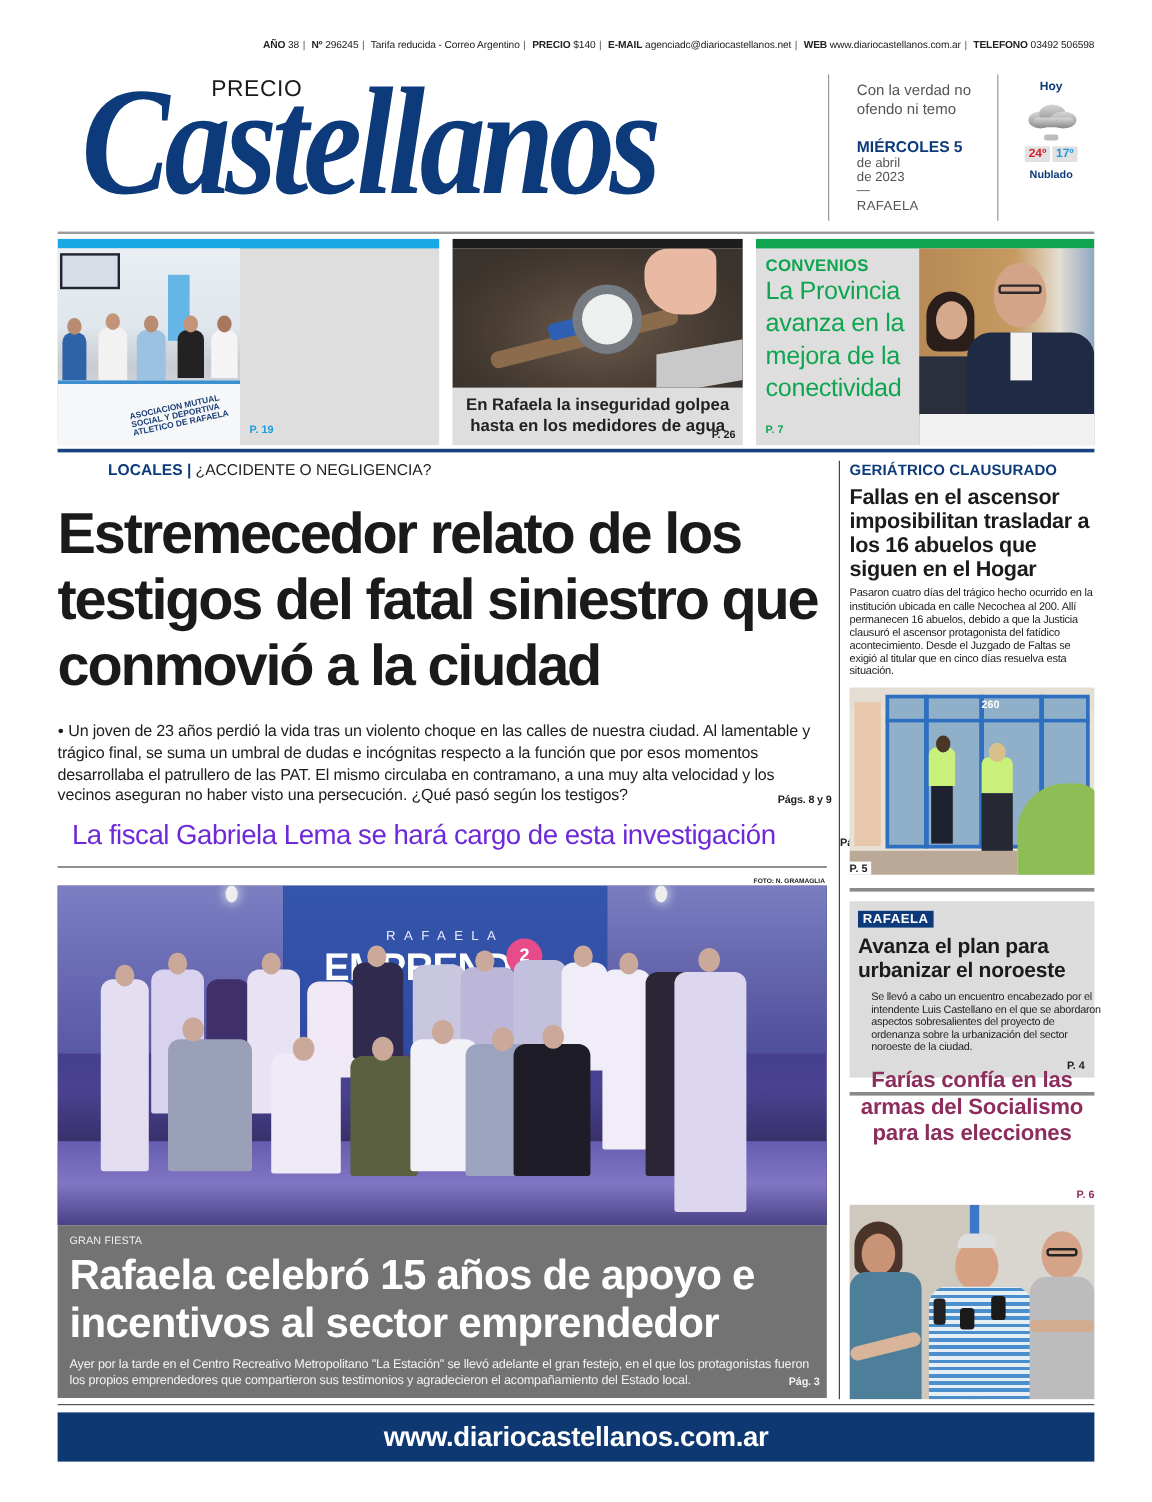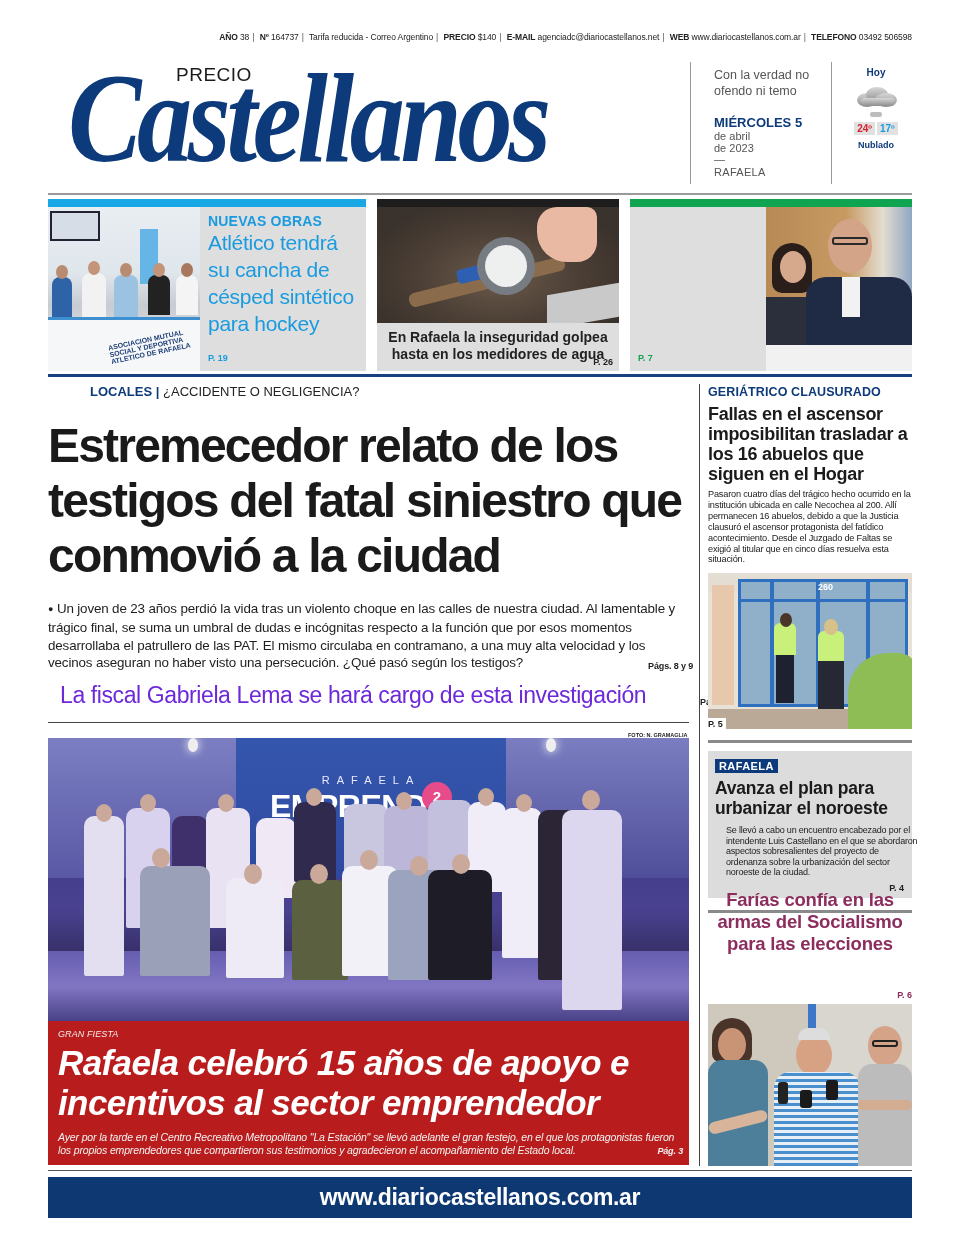--- a/index.html
+++ b/index.html
@@ -69,21 +69,21 @@
     .foto-credit { position: absolute; left: 628px; top: 732px; font-size: 5.5px; font-weight: 700; color: #222; }
     .bigphoto { position: absolute; left: 48px; top: 738px; width: 641px; height: 283px; overflow: hidden;
       background: linear-gradient(180deg, #2b2a6a 0%, #3e3a8a 35%, #4a4290 60%, #2c2652 85%, #221d3a 100%); }
     .stage-screen { position: absolute; left: 188px; top: 0; width: 270px; height: 140px;
       background: linear-gradient(180deg, #3556ad, #2e4aa0); }
     .stage-screen .r { position: absolute; left: 0; right: 0; top: 36px; text-align: center; font-size: 11px; letter-spacing: 7px; color: #e8eaff; }
     .stage-screen .e { position: absolute; left: 34px; top: 50px; font-size: 32px; font-weight: 700; color: #fff; letter-spacing: -0.5px; }
     .floor { position: absolute; left: 0; right: 0; bottom: 0; height: 70px; background: linear-gradient(180deg, #6b62b8, #8a7fd0 50%, #4e4690); opacity: 0.9; }
     .person { position: absolute; border-radius: 10px 10px 2px 2px; }
     .head-dot { position: absolute; border-radius: 50%; background: #caa89a; }
-    .bigcap { position: absolute; left: 48px; top: 1021px; width: 641px; height: 144px; background: #b91c1c; color: #fff; font-style: italic; }
+    .bigcap { position: absolute; left: 48px; top: 1021px; width: 641px; height: 144px; background: #737373; color: #fff; }
     .bigcap .kick { position: absolute; left: 10px; top: 8px; font-size: 9px; letter-spacing: 0.1px; color: #eee; }
     .bigcap .h { position: absolute; left: 10px; top: 22px; width: 630px; font-size: 35px; line-height: 40px; font-weight: 700; letter-spacing: -0.6px; }
     .bigcap .b { position: absolute; left: 10px; top: 110px; width: 625px; font-size: 10.5px; line-height: 13px; color: #f2f2f2; letter-spacing: -0.15px; }
     .bigcap .pg { font-size: 9px; font-weight: 700; float: right; margin-top: 1px; margin-left: 33px; }
 
     
     .col-vline { position: absolute; left: 699px; width: 1px; background: #444; }
     .side1-kicker { position: absolute; left: 708px; top: 385px; font-size: 12.5px; font-weight: 700; color: #0c3a7a; letter-spacing: 0.1px; }
     .side1-head { position: absolute; left: 708px; top: 404px; width: 210px; font-size: 18px; line-height: 20px; font-weight: 700; color: #1b1b1b; letter-spacing: -0.3px; }
     .side1-body { position: absolute; left: 708px; top: 489px; width: 205px; font-size: 9.2px; line-height: 10.9px; color: #222; letter-spacing: -0.2px; }
@@ -103,21 +103,21 @@
     .footer { position: absolute; left: 48px; top: 1177px; width: 864px; height: 41px; background: #0e3872;
       color: #fff; text-align: center; font-size: 23px; line-height: 41px; font-weight: 700; letter-spacing: -0.3px; }
   </style>
 </head>
 <body>
 
 <div class="topstrip">
   <b>AÑO</b>
   <span>38</span><span class="sep">|</span>
   <b>Nº</b>
-  <span>164737</span><span class="sep">|</span>
+  <span>296245</span><span class="sep">|</span>
   <span>Tarifa reducida - Correo Argentino</span><span class="sep">|</span>
   <b>PRECIO</b>
   <span>$140</span><span class="sep">|</span>
   <b>E-MAIL</b>
   <span>agenciadc@diariocastellanos.net</span><span class="sep">|</span>
   <b>WEB</b>
   <span>www.diariocastellanos.com.ar</span><span class="sep">|</span>
   <b>TELEFONO</b>
   <span>03492 506598</span>
 </div>
@@ -175,24 +175,20 @@
     <div style="position:absolute; left:100px; top:68px; width:22px; height:40px; background:#222; border-radius:8px 8px 0 0;"></div>
     <div style="position:absolute; left:128px; top:68px; width:22px; height:40px; background:#f4f4f4; border-radius:8px 8px 0 0;"></div>
     <div style="position:absolute; left:8px; top:58px; width:12px; height:14px; background:#b98c72; border-radius:50%;"></div>
     <div style="position:absolute; left:40px; top:54px; width:12px; height:14px; background:#c39478; border-radius:50%;"></div>
     <div style="position:absolute; left:72px; top:56px; width:12px; height:14px; background:#b98c72; border-radius:50%;"></div>
     <div style="position:absolute; left:105px; top:56px; width:12px; height:14px; background:#c39478; border-radius:50%;"></div>
     <div style="position:absolute; left:133px; top:56px; width:12px; height:14px; background:#a8785e; border-radius:50%;"></div>
     <div style="position:absolute; left:0; top:110px; width:152px; height:54px; background:#f6f7f8; border-top:3px solid #3d8fd0;"></div>
     <div style="position:absolute; left:60px; top:128px; width:90px; height:14px; transform:rotate(-12deg); font-size:7px; font-weight:700; color:#1d3f78;">ASOCIACION MUTUAL SOCIAL Y DEPORTIVA ATLETICO DE RAFAELA</div>
   </div>
-  <div class="txt">
-    <div class="kicker">NUEVAS OBRAS</div>
-    <div class="head">Atlético tendrá su cancha de césped sintético para hockey</div>
-  </div>
   <div class="pg" style="left:160px; bottom:8px; color:#1a9be0;">P. 19</div>
 </div>
 
 <div class="teaser t2">
   <div class="bar"></div>
   <div class="ph" style="left:0; top:8px; width:242px; height:116px; background:radial-gradient(ellipse at 50% 60%, #6b5a4b 0%, #4d4036 45%, #3a322c 80%);">
     <div style="position:absolute; left:30px; top:68px; width:160px; height:14px; background:#8a6c4d; transform:rotate(-14deg); border-radius:6px;"></div>
     <div style="position:absolute; left:80px; top:60px; width:30px; height:14px; background:#2f5fb3; transform:rotate(-14deg); border-radius:4px;"></div>
     <div style="position:absolute; left:100px; top:30px; width:58px; height:58px; background:#777c83; border-radius:50%;"></div>
     <div style="position:absolute; left:108px; top:38px; width:42px; height:42px; background:#eef0f0; border-radius:50%;"></div>
@@ -200,20 +196,24 @@
     <div style="position:absolute; left:170px; top:82px; width:72px; height:34px; background:#c9c9c9; transform:skewY(-10deg);"></div>
   </div>
   <div class="caption">
     <div>En Rafaela la inseguridad golpea hasta en los medidores de agua</div>
   </div>
   <div class="pg" style="right:6px; bottom:4px; color:#222;">P. 26</div>
 </div>
 
 <div class="teaser t3">
   <div class="bar"></div>
+  <div class="txt">
+    <div class="kicker">CONVENIOS</div>
+    <div class="head">La Provincia avanza en la mejora de la conectividad</div>
+  </div>
   <div class="pg" style="left:8px; bottom:8px; color:#0fa550;">P. 7</div>
   <div class="ph" style="left:136px; top:8px; width:146px; height:164px; background:linear-gradient(90deg,#b78a56 0%,#c79a62 55%,#e4ddd1 80%,#8fa6c3 100%);">
     <div style="position:absolute; left:6px; top:36px; width:40px; height:50px; background:#2a1e1a; border-radius:20px 20px 10px 10px;"></div>
     <div style="position:absolute; left:14px; top:44px; width:26px; height:32px; background:#d7a98c; border-radius:50%;"></div>
     <div style="position:absolute; left:0; top:90px; width:60px; height:50px; background:#2b2f3c;"></div>
     <div style="position:absolute; left:62px; top:12px; width:44px; height:54px; background:#d3a487; border-radius:50%;"></div>
     <div style="position:absolute; left:66px; top:30px; width:36px; height:8px; border:2px solid #2a2a2a; border-radius:3px;"></div>
     <div style="position:absolute; left:40px; top:70px; width:106px; height:70px; background:#1f2a44; border-radius:20px 20px 0 0;"></div>
     <div style="position:absolute; left:76px; top:70px; width:18px; height:40px; background:#f2f2f2;"></div>
     <div style="position:absolute; left:0; top:138px; width:146px; height:26px; background:#f1f1f1;"></div>

